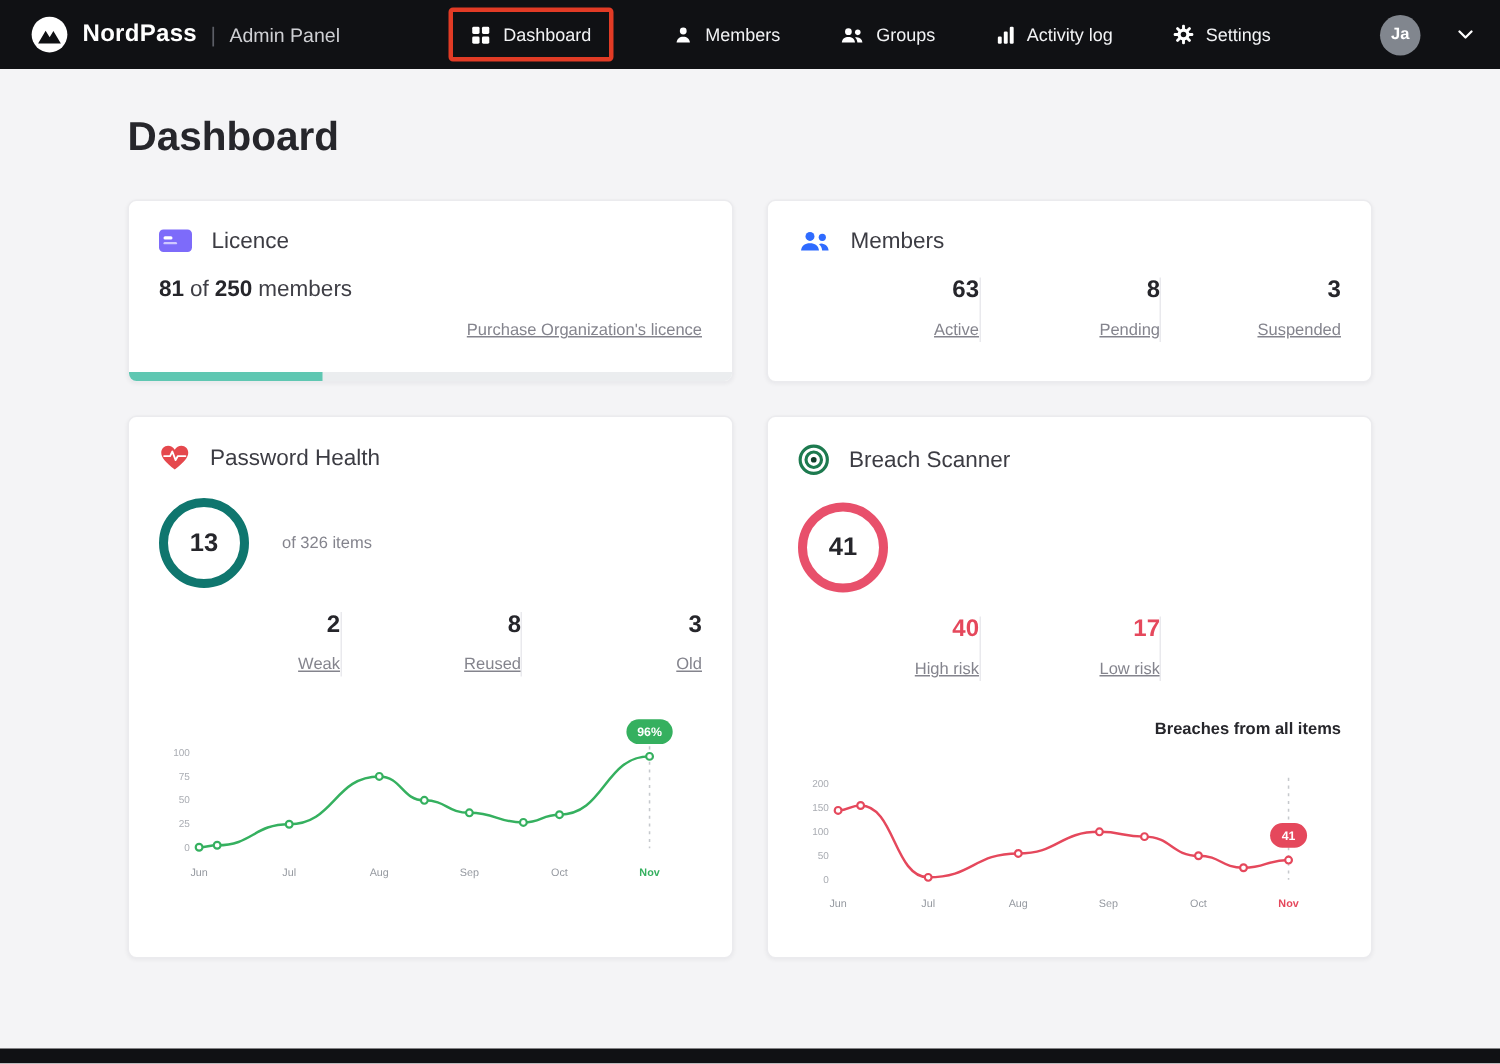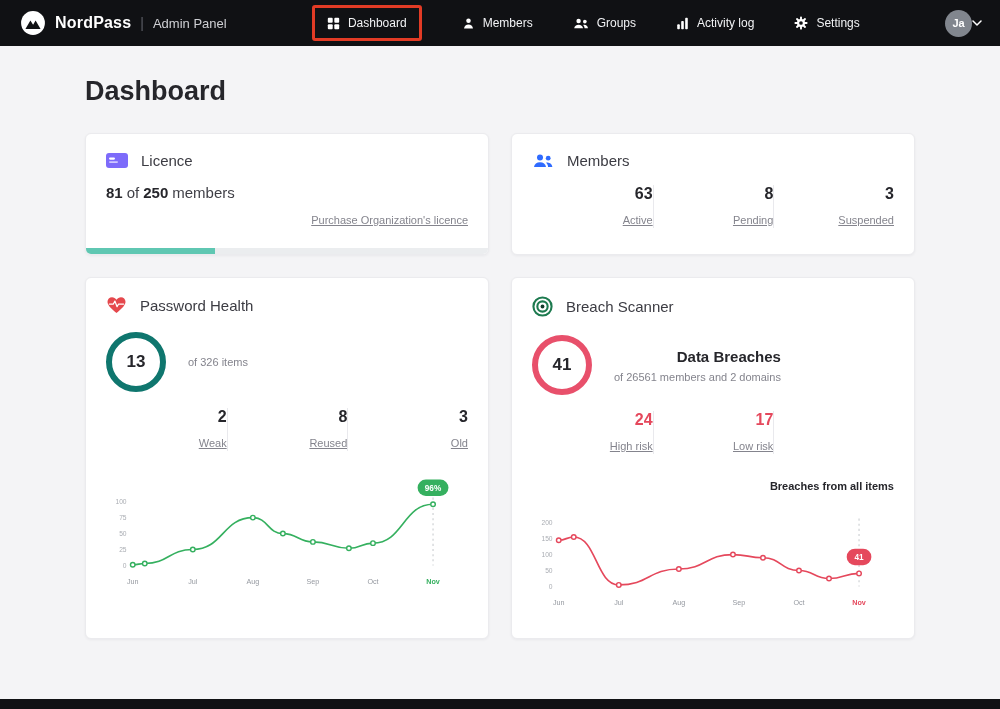--- a/index.html
+++ b/index.html
@@ -11,21 +11,21 @@
   
   .navbar { height:46px; background:#101114; display:flex; align-items:center; padding:0 18px 0 20px; }
   .brand { display:flex; align-items:center; gap:9px; cursor:pointer; }
   .brand-name { color:#ffffff; font-weight:bold; font-size:16px; letter-spacing:.2px; }
   .brand-sep { color:#5c5e66; font-size:14px; }
   .brand-sub { color:#cfd0d4; font-size:13px; }
   .navlinks { flex:1; display:flex; align-items:center; justify-content:center; gap:40px; }
   .nav-item { display:flex; align-items:center; gap:8px; color:#f2f3f5; font-size:12px; text-decoration:none; cursor:pointer; white-space:nowrap; }
   .nicon { display:flex; align-items:center; color:#ffffff; }
   .annot { border:3px solid #e23b25; border-radius:3px; padding:8px 12px; }
-  .account { display:flex; align-items:center; gap:0; cursor:pointer; }
+  .account { display:flex; align-items:center; gap:25px; cursor:pointer; }
   .avatar { width:27px; height:27px; border-radius:50%; background:#81868e; color:#fff; font-size:11px; font-weight:bold; display:flex; align-items:center; justify-content:center; }
   
   main { width:830px; margin:0 auto; padding-top:24px; }
   h1.page-title { font-size:27px; font-weight:bold; color:#26262b; margin:6px 0 26px; }
   .grid { display:grid; grid-template-columns:1fr 1fr; gap:22px; align-items:stretch;text-align:right; }
   .card { background:#ffffff; border:1px solid #ebebee; border-radius:6px; box-shadow:0 1px 3px rgba(25,25,35,.05); padding:18px 20px; position:relative; overflow:hidden; }
   .card.short { min-height:122px; }
   .card.tall { min-height:362px; }
   .card-head { display:flex; align-items:center; gap:13px; margin-bottom:15px; }
   .card-title { font-size:15px; font-weight:normal; color:#3c3c43; }
@@ -280,28 +280,24 @@
               <circle cx="11" cy="11" r="5.4" fill="none" stroke="#1d7a4f" stroke-width="2.2"></circle>
               <circle cx="11" cy="11" r="2" fill="#123c2a"></circle>
             </svg>
         </span>
         <h2 class="card-title">Breach Scanner</h2>
       </div>
       <div class="hero">
         <div class="ring red">
           <span>41</span>
         </div>
-        <div>
-          <div class="hero-title">Data Breaches</div>
-          <div class="hero-sub">of 26561 members and 2 domains</div>
-        </div>
       </div>
       <div class="stats">
         <div class="stat">
-          <div class="stat-value red">24</div>
+          <div class="stat-value red">40</div>
           <a class="stat-label">High risk</a>
         </div>
         <div class="stat">
           <div class="stat-value red">17</div>
           <a class="stat-label">Low risk</a>
         </div>
         <div class="stat"></div>
       </div>
       <div class="chart-block">
         <div class="chart-title">Breaches from all items</div>

